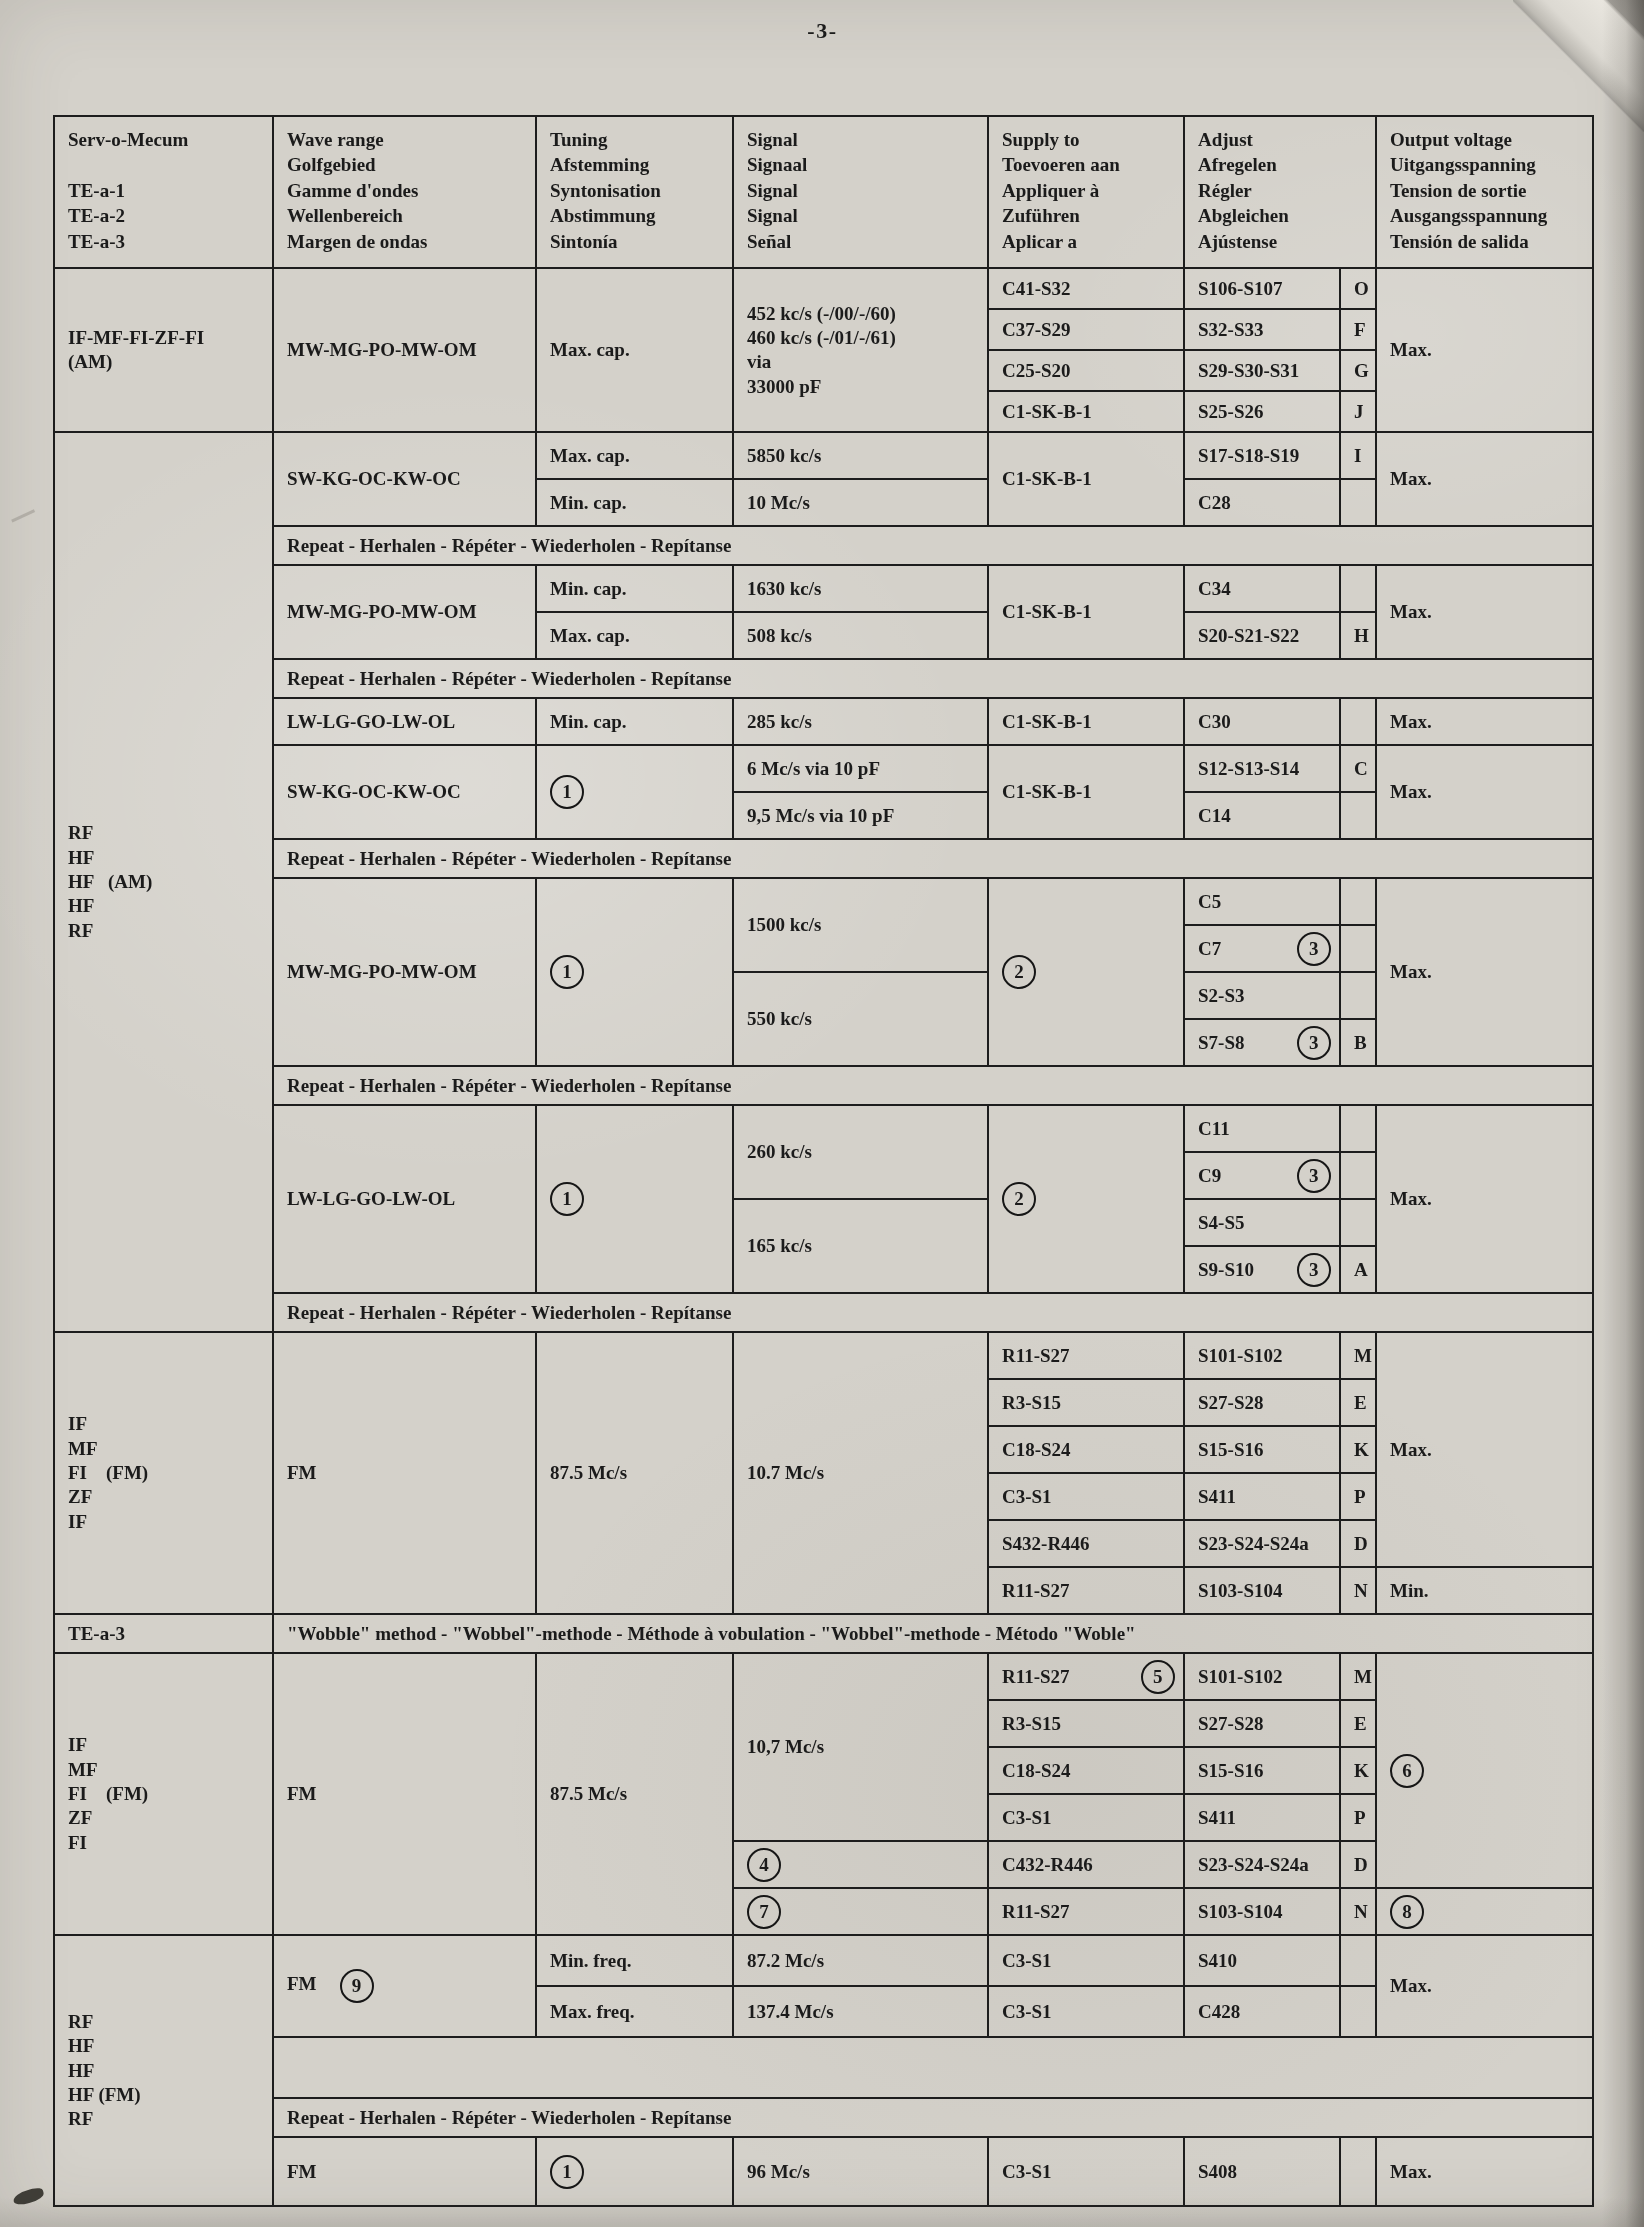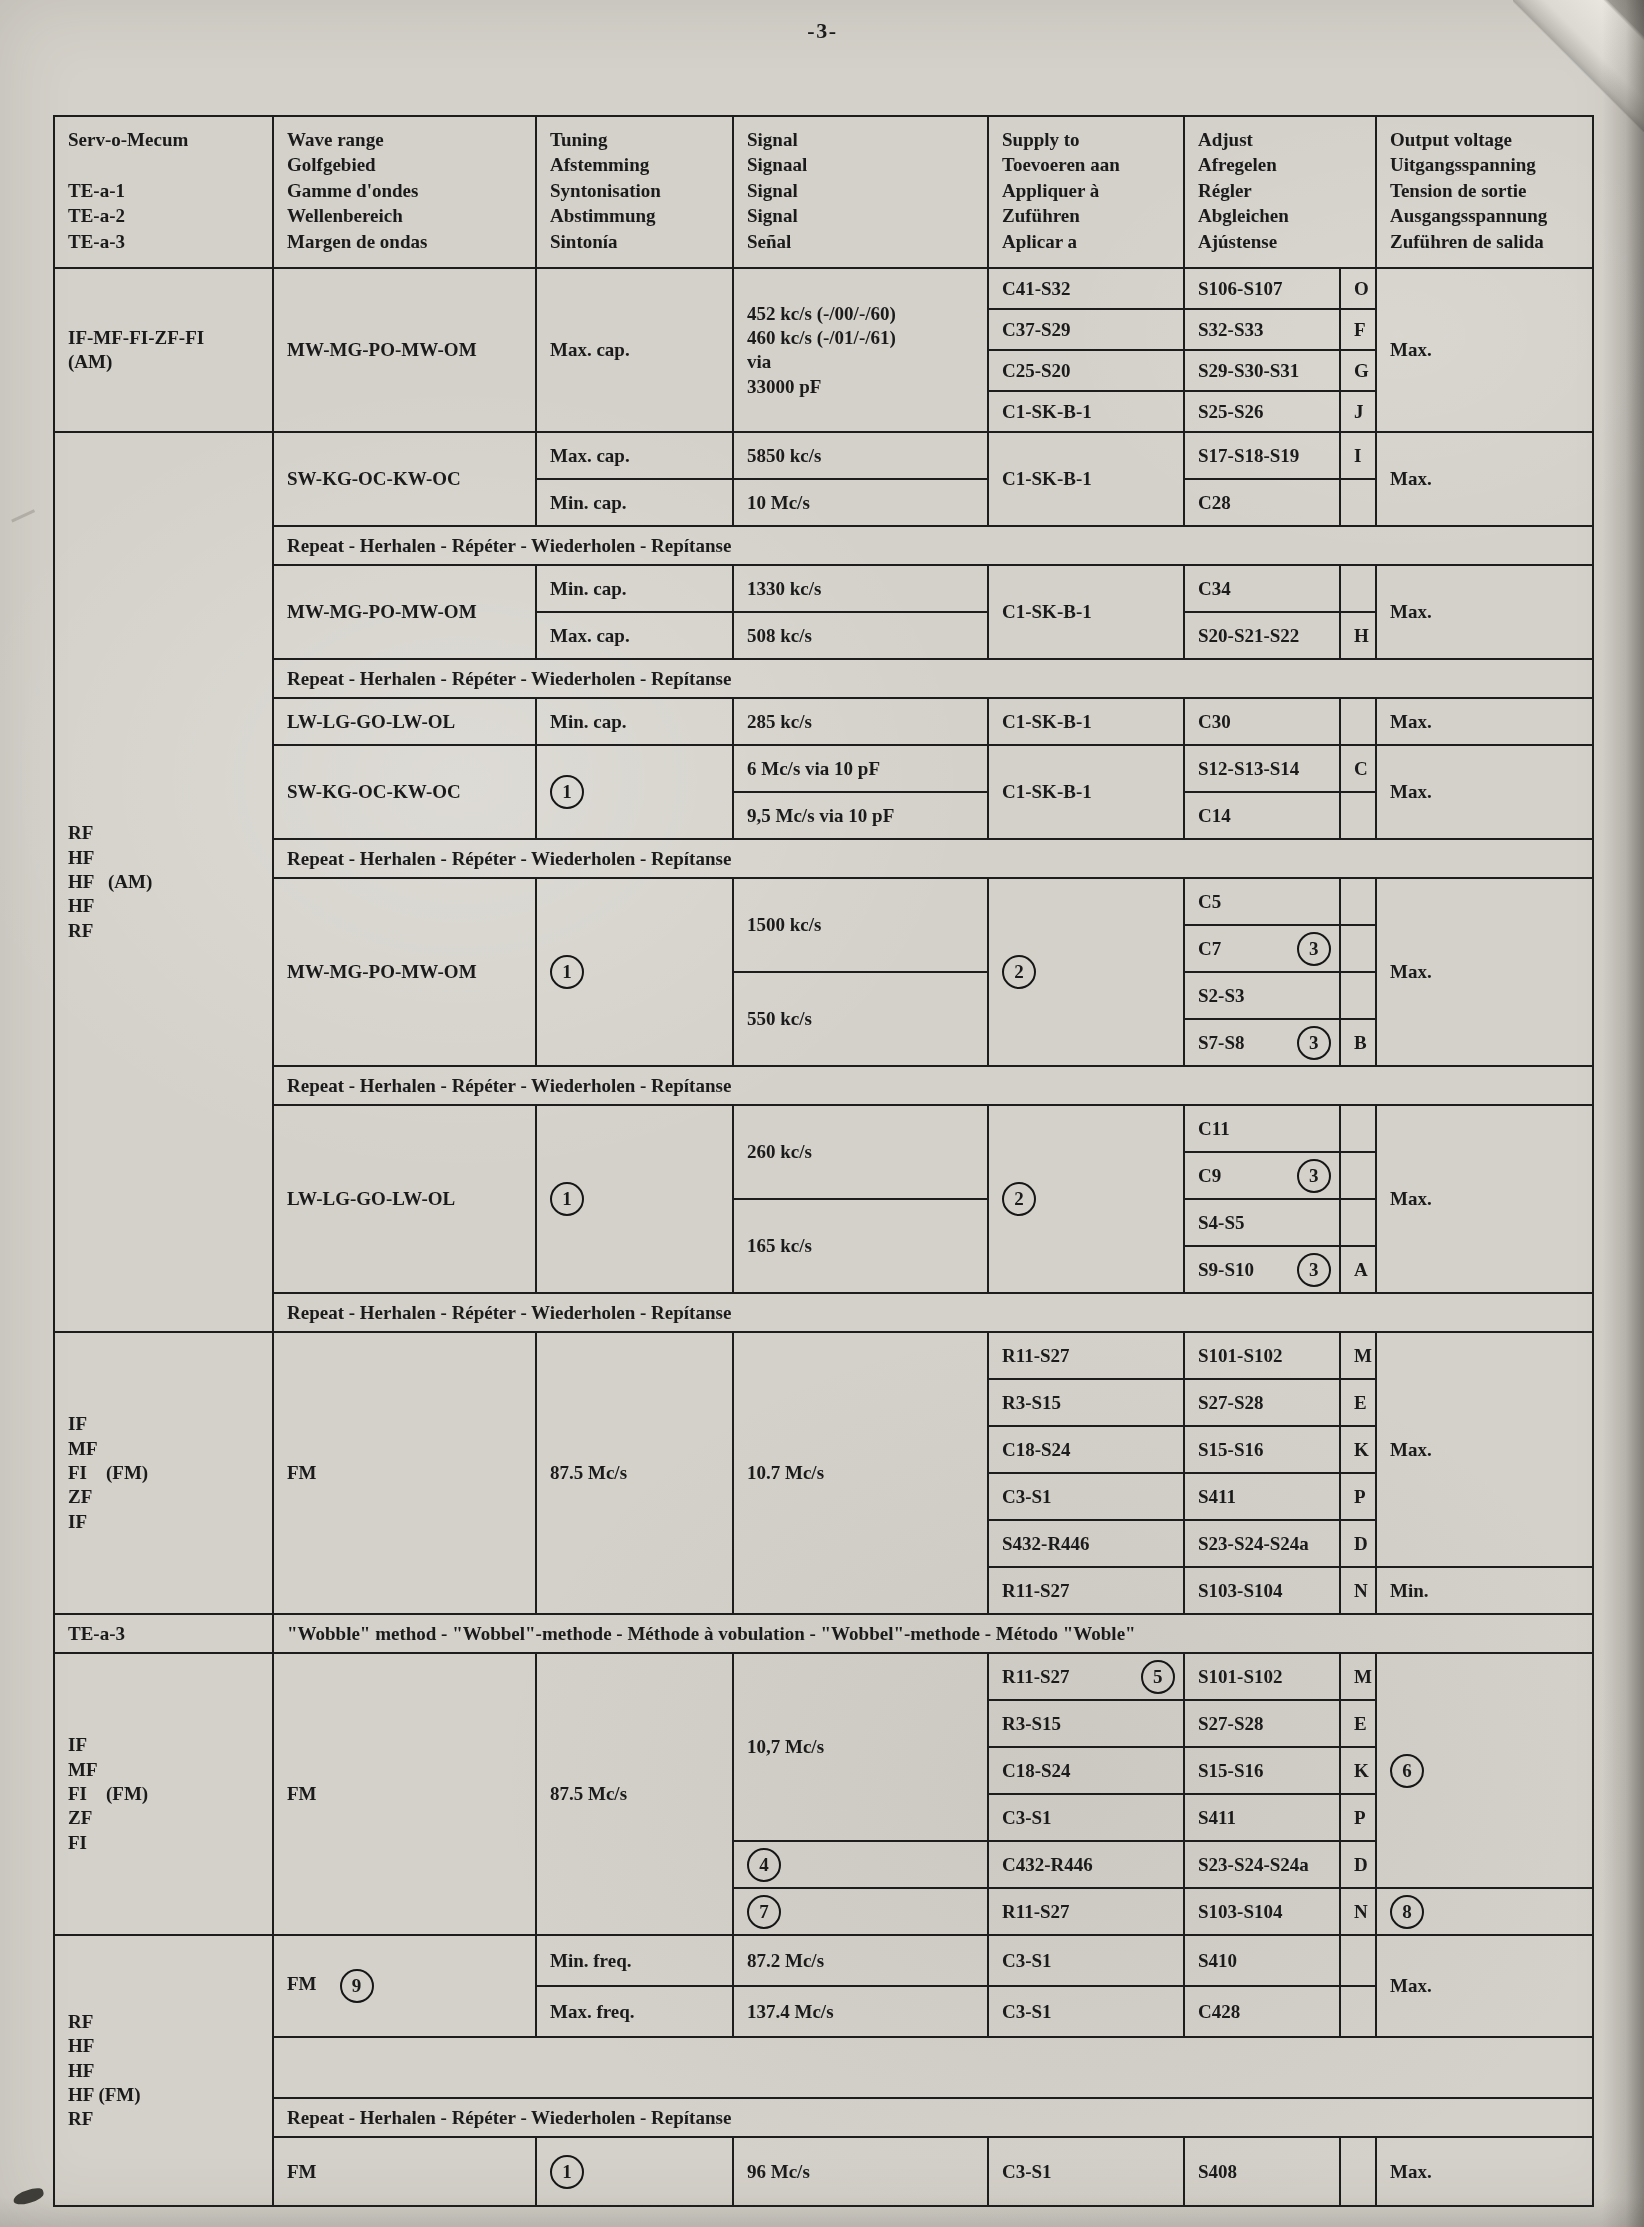--- a/index.html
+++ b/index.html
@@ -155,21 +155,21 @@
 Aplicar a</span></th>
           <th colspan="2"><span class="txt">Adjust
 Afregelen
 Régler
 Abgleichen
 Ajústense</span></th>
           <th><span class="txt">Output voltage
 Uitgangsspanning
 Tension de sortie
 Ausgangsspannung
-Zuführen de salida</span></th>
+Tensión de salida</span></th>
         </tr>
       </thead>
     <tbody>
         <tr class="ra">
           <td rowspan="4" class="c0"><span class="txt">IF-MF-FI-ZF-FI
 (AM)</span></td>
           <td rowspan="4"><span class="txt">MW-MG-PO-MW-OM</span></td>
           <td rowspan="4"><span class="txt">Max. cap.</span></td>
           <td rowspan="4" class="sig-left"><span class="txt">452 kc/s (-/00/-/60)
 460 kc/s (-/01/-/61)
@@ -214,21 +214,21 @@
           <td class="ctr"><span class="txt">10 Mc/s</span></td>
           <td><span class="txt">C28</span></td>
           <td class="ltr"><span class="txt"></span></td>
         </tr>
         <tr class="rpt">
           <td colspan="7" class="rpt-cell"><span class="txt">Repeat - Herhalen - Répéter - Wiederholen - Repítanse</span></td>
         </tr>
         <tr>
           <td rowspan="2"><span class="txt">MW-MG-PO-MW-OM</span></td>
           <td><span class="txt">Min. cap.</span></td>
-          <td class="ctr"><span class="txt">1330 kc/s</span></td>
+          <td class="ctr"><span class="txt">1630 kc/s</span></td>
           <td rowspan="2"><span class="txt">C1-SK-B-1</span></td>
           <td><span class="txt">C34</span></td>
           <td class="ltr"><span class="txt"></span></td>
           <td rowspan="2"><span class="txt">Max.</span></td>
         </tr>
         <tr>
           <td><span class="txt">Max. cap.</span></td>
           <td class="ctr"><span class="txt">508 kc/s</span></td>
           <td><span class="txt">S20-S21-S22</span></td>
           <td class="ltr"><span class="txt">H</span></td>

